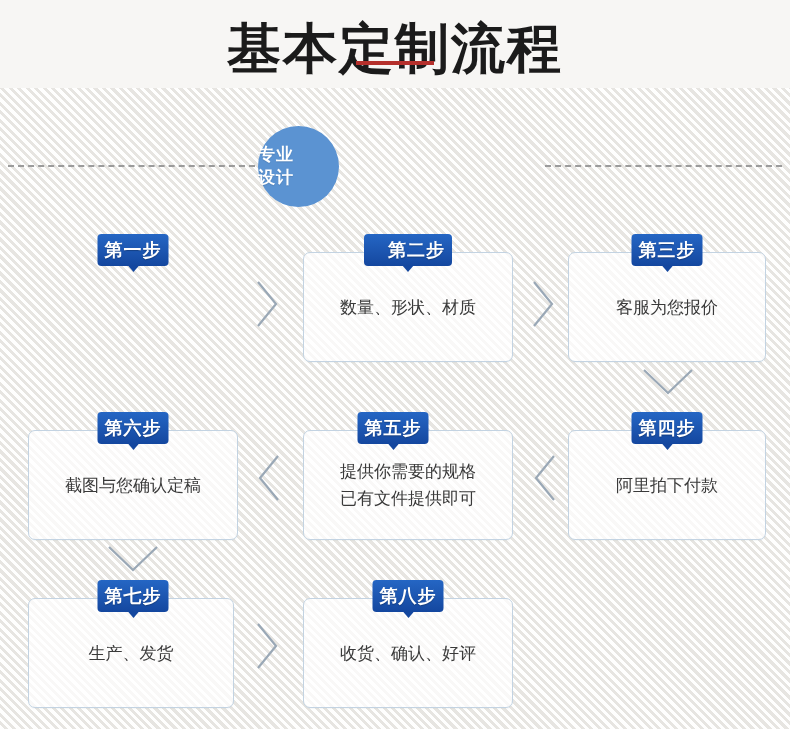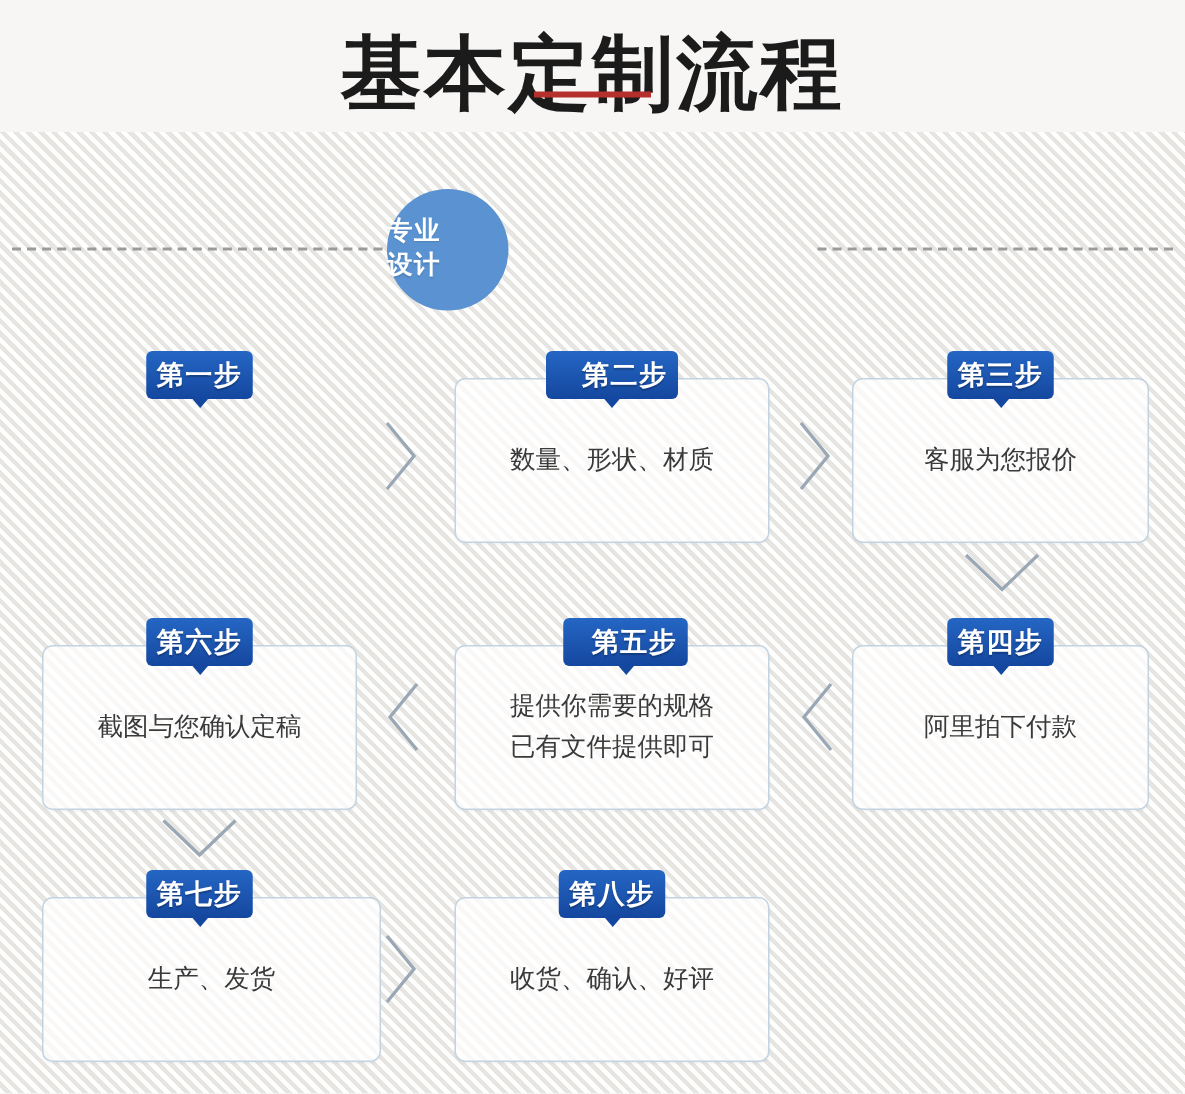--- a/index.html
+++ b/index.html
@@ -252,21 +252,21 @@
       </svg>
   </div>
 
   <div class="step" style="left:303px; top:412px; width:210px; height:128px;">
     <div class="step-box" style="width:210px; height:110px;">
       <div>
         <div>提供你需要的规格</div>
         <div>已有文件提供即可</div>
       </div>
     </div>
-    <div class="step-badge" style="left:114px;padding-left:12px;">第五步</div>
+    <div class="step-badge" style="left:90px;">第五步</div>
   </div>
 
   <div class="chev" style="left:530px; top:452px;">
     <svg width="30" height="52" viewBox="0 0 30 52">
         <path d="M24 4 L6 26 L24 48" fill="none" stroke="#9aa8b6" stroke-width="2.2"></path>
       </svg>
   </div>
 
   <div class="step" style="left:568px; top:412px; width:198px; height:128px;">
     <div class="step-box" style="width:198px; height:110px;">
@@ -277,21 +277,21 @@
     <div class="step-badge" style="left:99px;">第四步</div>
   </div>
 
   <div class="chev" style="left:105px; top:542px;">
     <svg width="56" height="34" viewBox="0 0 56 34">
         <path d="M4 5 L28 28 L52 5" fill="none" stroke="#9aa8b6" stroke-width="2.2"></path>
       </svg>
   </div>
 
   <div class="step" style="left:28px; top:580px; width:210px; height:128px;">
-    <div class="step-box" style="width:226px; height:110px;">
+    <div class="step-box" style="width:206px; height:110px;">
       <div>
         <div>生产、发货</div>
       </div>
     </div>
     <div class="step-badge" style="left:105px;">第七步</div>
   </div>
 
   <div class="chev" style="left:252px; top:620px;">
     <svg width="30" height="52" viewBox="0 0 30 52">
         <path d="M6 4 L24 26 L6 48" fill="none" stroke="#9aa8b6" stroke-width="2.2"></path>

